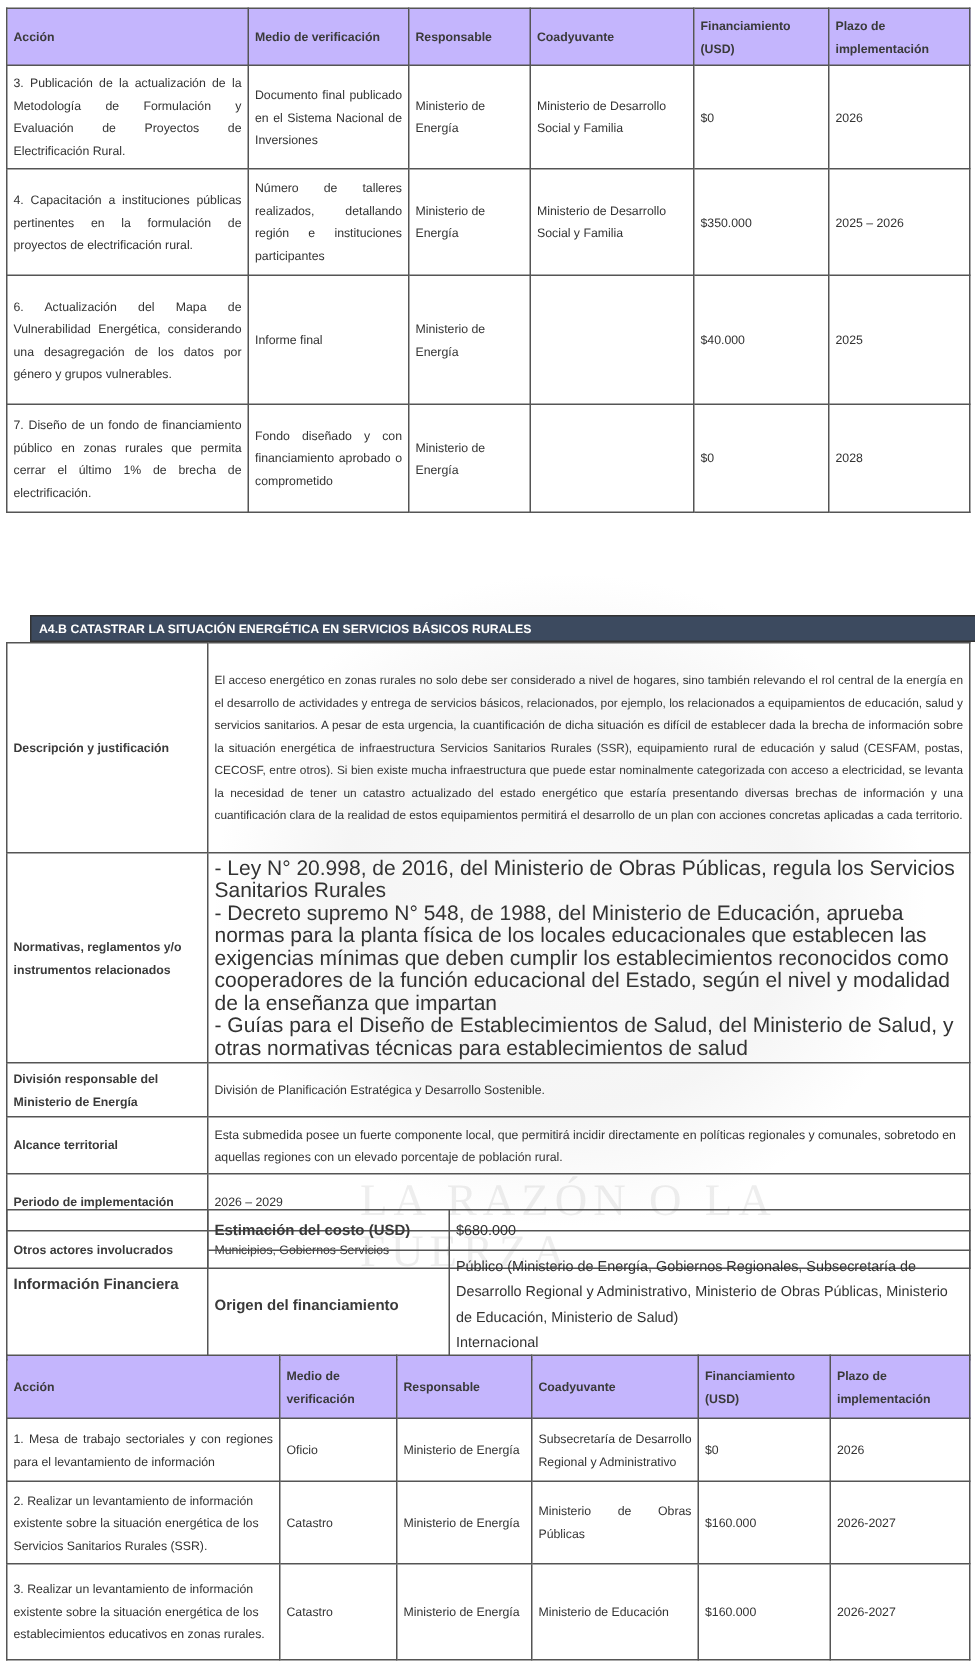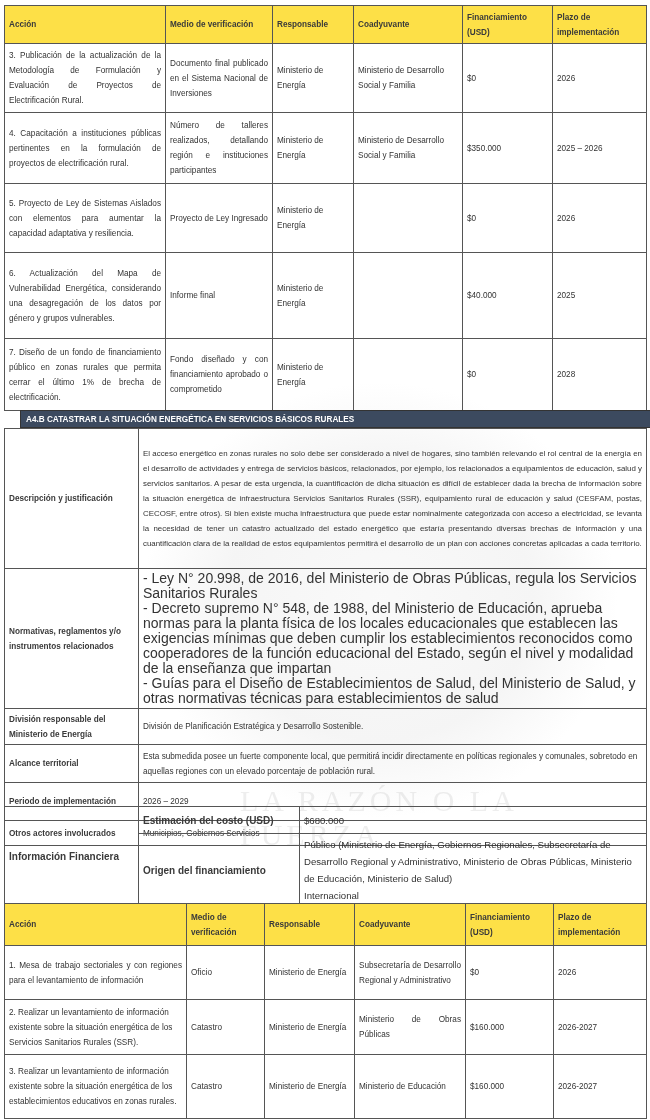--- a/index.html
+++ b/index.html
@@ -15,21 +15,21 @@
   }
   .wm-text {
     position: absolute; left: 240px; top: 784px; font-family: "Liberation Serif", serif;
     font-size: 30px; letter-spacing: 4px; color: rgba(160,160,160,0.18); pointer-events: none;
   }
   table { border-collapse: collapse; position: absolute; left: 4px; table-layout: fixed; }
   td, th {
     border: 1px solid #555; font-size: 8.2px; line-height: 15px; padding: 2px 4px;
     vertical-align: middle; text-align: left; background: transparent;
   }
-  th { background: #fde047; font-weight: bold; color: #3a3a3a; }
+  th { background: #c4b5fd; font-weight: bold; color: #3a3a3a; }
   .just { text-align: justify; }
   .bold { font-weight: bold; color: #3a3a3a; }
   .section-bar {
     position: absolute; left: 20px; width: 640px; top: 410px; height: 18px;
     background: #3c4a5f; color: #fff; font-size: 8.2px; font-weight: bold;
     line-height: 18px; padding-left: 5px; box-sizing: border-box; border: 1px solid #333;
   }
   .fin-label { font-size: 10px; font-weight: bold; color: #3a3a3a; }
   .fin-val { font-size: 9.6px; line-height: 17px; color: #333; }
 </style>
@@ -66,28 +66,20 @@
     <td>2026</td>
   </tr>
   <tr style="height:71px;">
     <td class="just">4. Capacitación a instituciones públicas pertinentes en la formulación de proyectos de electrificación rural.</td>
     <td class="just">Número de talleres realizados, detallando región e instituciones participantes</td>
     <td>Ministerio de Energía</td>
     <td>Ministerio de Desarrollo Social y Familia</td>
     <td>$350.000</td>
     <td>2025 – 2026</td>
   </tr>
-  <tr style="height:69px;">
-    <td class="just">5. Proyecto de Ley de Sistemas Aislados con elementos para aumentar la capacidad adaptativa y resiliencia.</td>
-    <td class="just">Proyecto de Ley Ingresado</td>
-    <td>Ministerio de Energía</td>
-    <td></td>
-    <td>$0</td>
-    <td>2026</td>
-  </tr>
   <tr style="height:86px;">
     <td class="just">6. Actualización del Mapa de Vulnerabilidad Energética, considerando una desagregación de los datos por género y grupos vulnerables.</td>
     <td class="just">Informe final</td>
     <td>Ministerio de Energía</td>
     <td></td>
     <td>$40.000</td>
     <td>2025</td>
   </tr>
   <tr style="height:72px;padding-left:43px;">
     <td class="just">7. Diseño de un fondo de financiamiento público en zonas rurales que permita cerrar el último 1% de brecha de electrificación.</td>
@@ -172,21 +164,21 @@
   </colgroup>
   <tbody>
       <tr style="height:42px;">
     <th>Acción</th>
     <th>Medio de verificación</th>
     <th>Responsable</th>
     <th>Coadyuvante</th>
     <th>Financiamiento (USD)</th>
     <th>Plazo de implementación</th>
   </tr>
-  <tr style="height:54px;">
+  <tr style="height:42px;">
     <td class="just">1. Mesa de trabajo sectoriales y con regiones para el levantamiento de información</td>
     <td>Oficio</td>
     <td>Ministerio de Energía</td>
     <td class="just">Subsecretaría de Desarrollo Regional y Administrativo</td>
     <td>$0</td>
     <td>2026</td>
   </tr>
   <tr style="height:55px;">
     <td>2. Realizar un levantamiento de información existente sobre la situación energética de los Servicios Sanitarios Rurales (SSR).</td>
     <td>Catastro</td>

